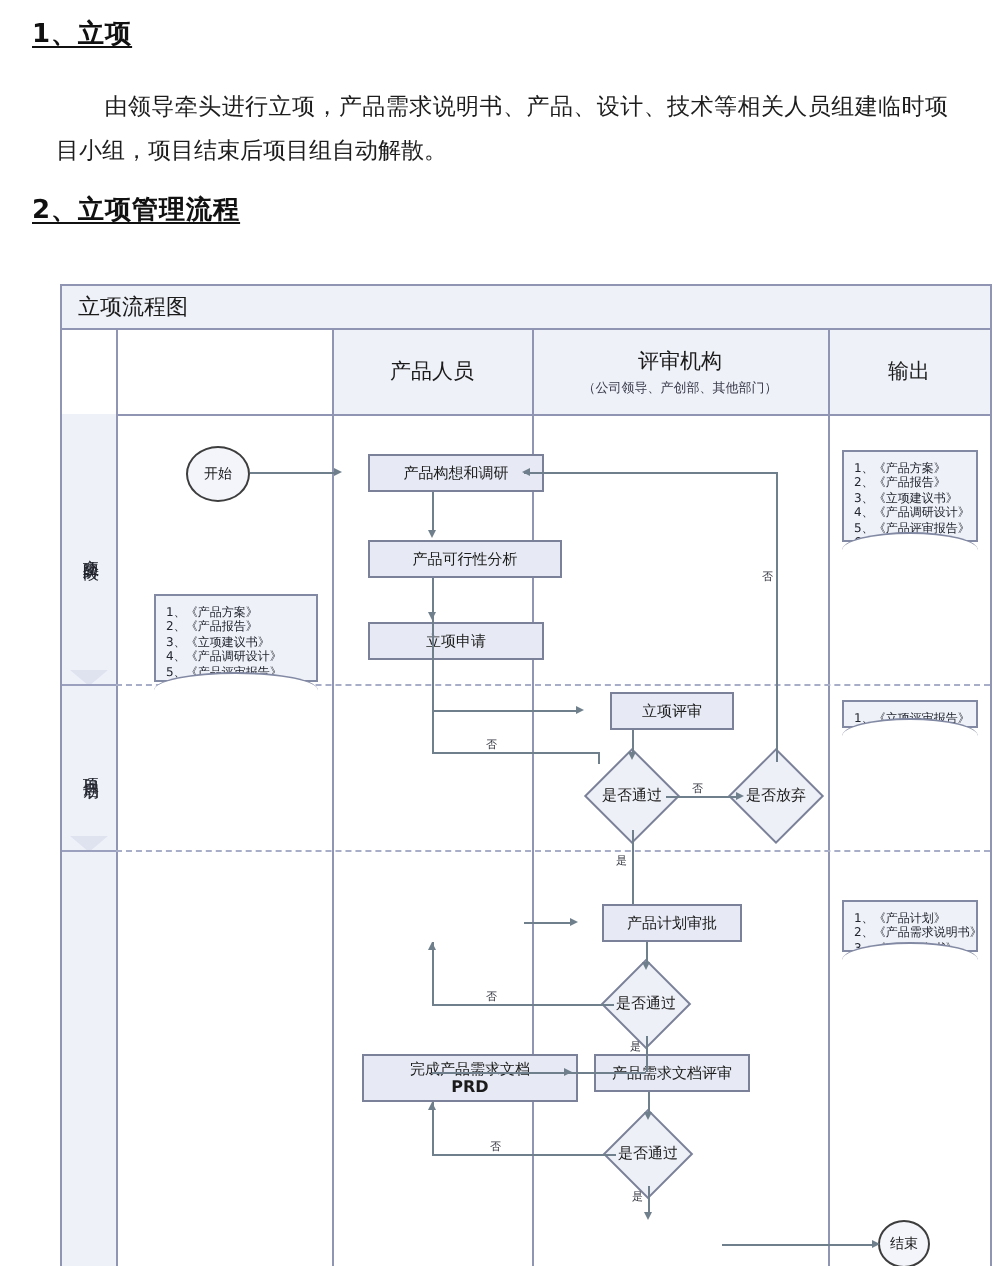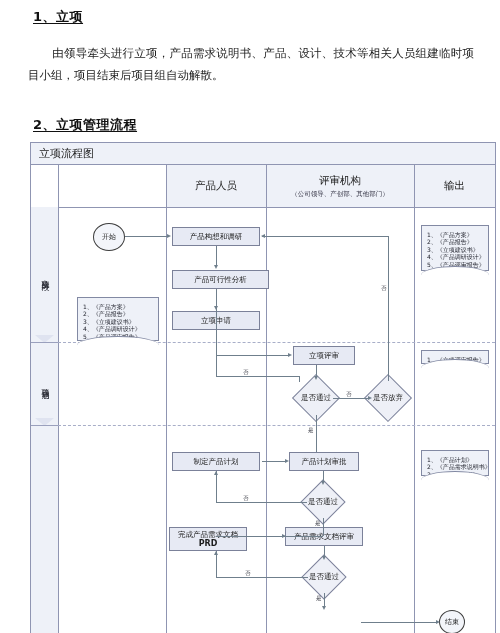--- a/index.html
+++ b/index.html
@@ -3,30 +3,30 @@
 <meta charset="utf-8">
 <style>
   html,body{margin:0;padding:0;background:#ffffff;}
   body{
     width:500px;height:633px;overflow:hidden;
     font-family:"DejaVu Sans","Liberation Sans",sans-serif;
     color:#1a1a1a;position:relative;
   }
   .h-num{
     font-size:13px;font-weight:700;color:#111;
-    padding-left:33px;letter-spacing:.5px;
+    padding-left:16px;letter-spacing:.5px;
   }
   .h-num .underline{ text-decoration:underline; text-underline-offset:2px; }
   #heading1{position:absolute;left:0;top:8px;}
   #para1{
     position:absolute;left:28px;top:42px;width:446px;
     font-size:11.5px;line-height:22px;color:#1d1d1d;text-align:justify;
   }
   #para1 .indent{display:inline-block;width:24px;}
-  #heading2{position:absolute;left:0;top:116px;}
+  #heading2{position:absolute;left:0;top:96px;}
 
   
   .chart{
     position:absolute;left:30px;top:142px;width:466px;height:491px;
     border:1px solid #8f95b2;border-bottom:none;box-sizing:border-box;
     background:#fff;
   }
   .chart-title{
     height:21px;line-height:21px;padding-left:8px;
     font-size:11px;color:#1b1b1b;
@@ -76,21 +76,21 @@
     position:absolute;left:27px;right:0;height:0;
     border-top:1px dashed #a8aec8;
   }
 
   
   .node{
     position:absolute;box-sizing:border-box;
     display:flex;align-items:center;justify-content:center;
     text-align:center;
     font-size:7.5px;line-height:9px;color:#1b1b1b;
-    background:#e7eaf4;border:1px solid #7b8199;
+    background:#e7eaf4;border:1px solid #7b8199;margin-left:12px;
   }
   .node.proc{border-radius:0;}
   .term{
     position:absolute;box-sizing:border-box;
     border-radius:50%;border:1.5px solid #3d3d3d;background:#f3f5fa;
     display:flex;align-items:center;justify-content:center;
     font-size:7px;color:#1b1b1b;
   }
   .diamond{
     position:absolute;box-sizing:border-box;
@@ -210,25 +210,22 @@
     </div>
 
     <div class="node proc" style="left:141px;top:105px;width:97px;height:19px;">
       <span>产品可行性分析</span>
     </div>
 
     <div class="node proc" style="left:141px;top:146px;width:88px;height:19px;">
       <span>立项申请</span>
     </div>
 
-    <div class="node proc" style="left:141px;top:287px;width:88px;height:19px;">
-      <span>制定产品计划</span>
-    </div>
-
-    <div class="node proc" style="left:138px;top:362px;width:78px;height:24px;flex-direction:column;">
+
+    <div class="node proc" style="left:138px;top:362px;width:108px;height:24px;flex-direction:column;">
       <span>完成产品需求文档</span>
       <span style="font-weight:700;font-size:8px;">PRD</span>
     </div>
 
     <div class="node proc" style="left:262px;top:181px;width:62px;height:19px;">
       <span>立项评审</span>
     </div>
 
     <div class="diamond" style="left:268px;top:216px;width:34px;height:34px;"></div>
     <div class="diamond-label" style="left:258px;top:224px;width:54px;height:18px;">

